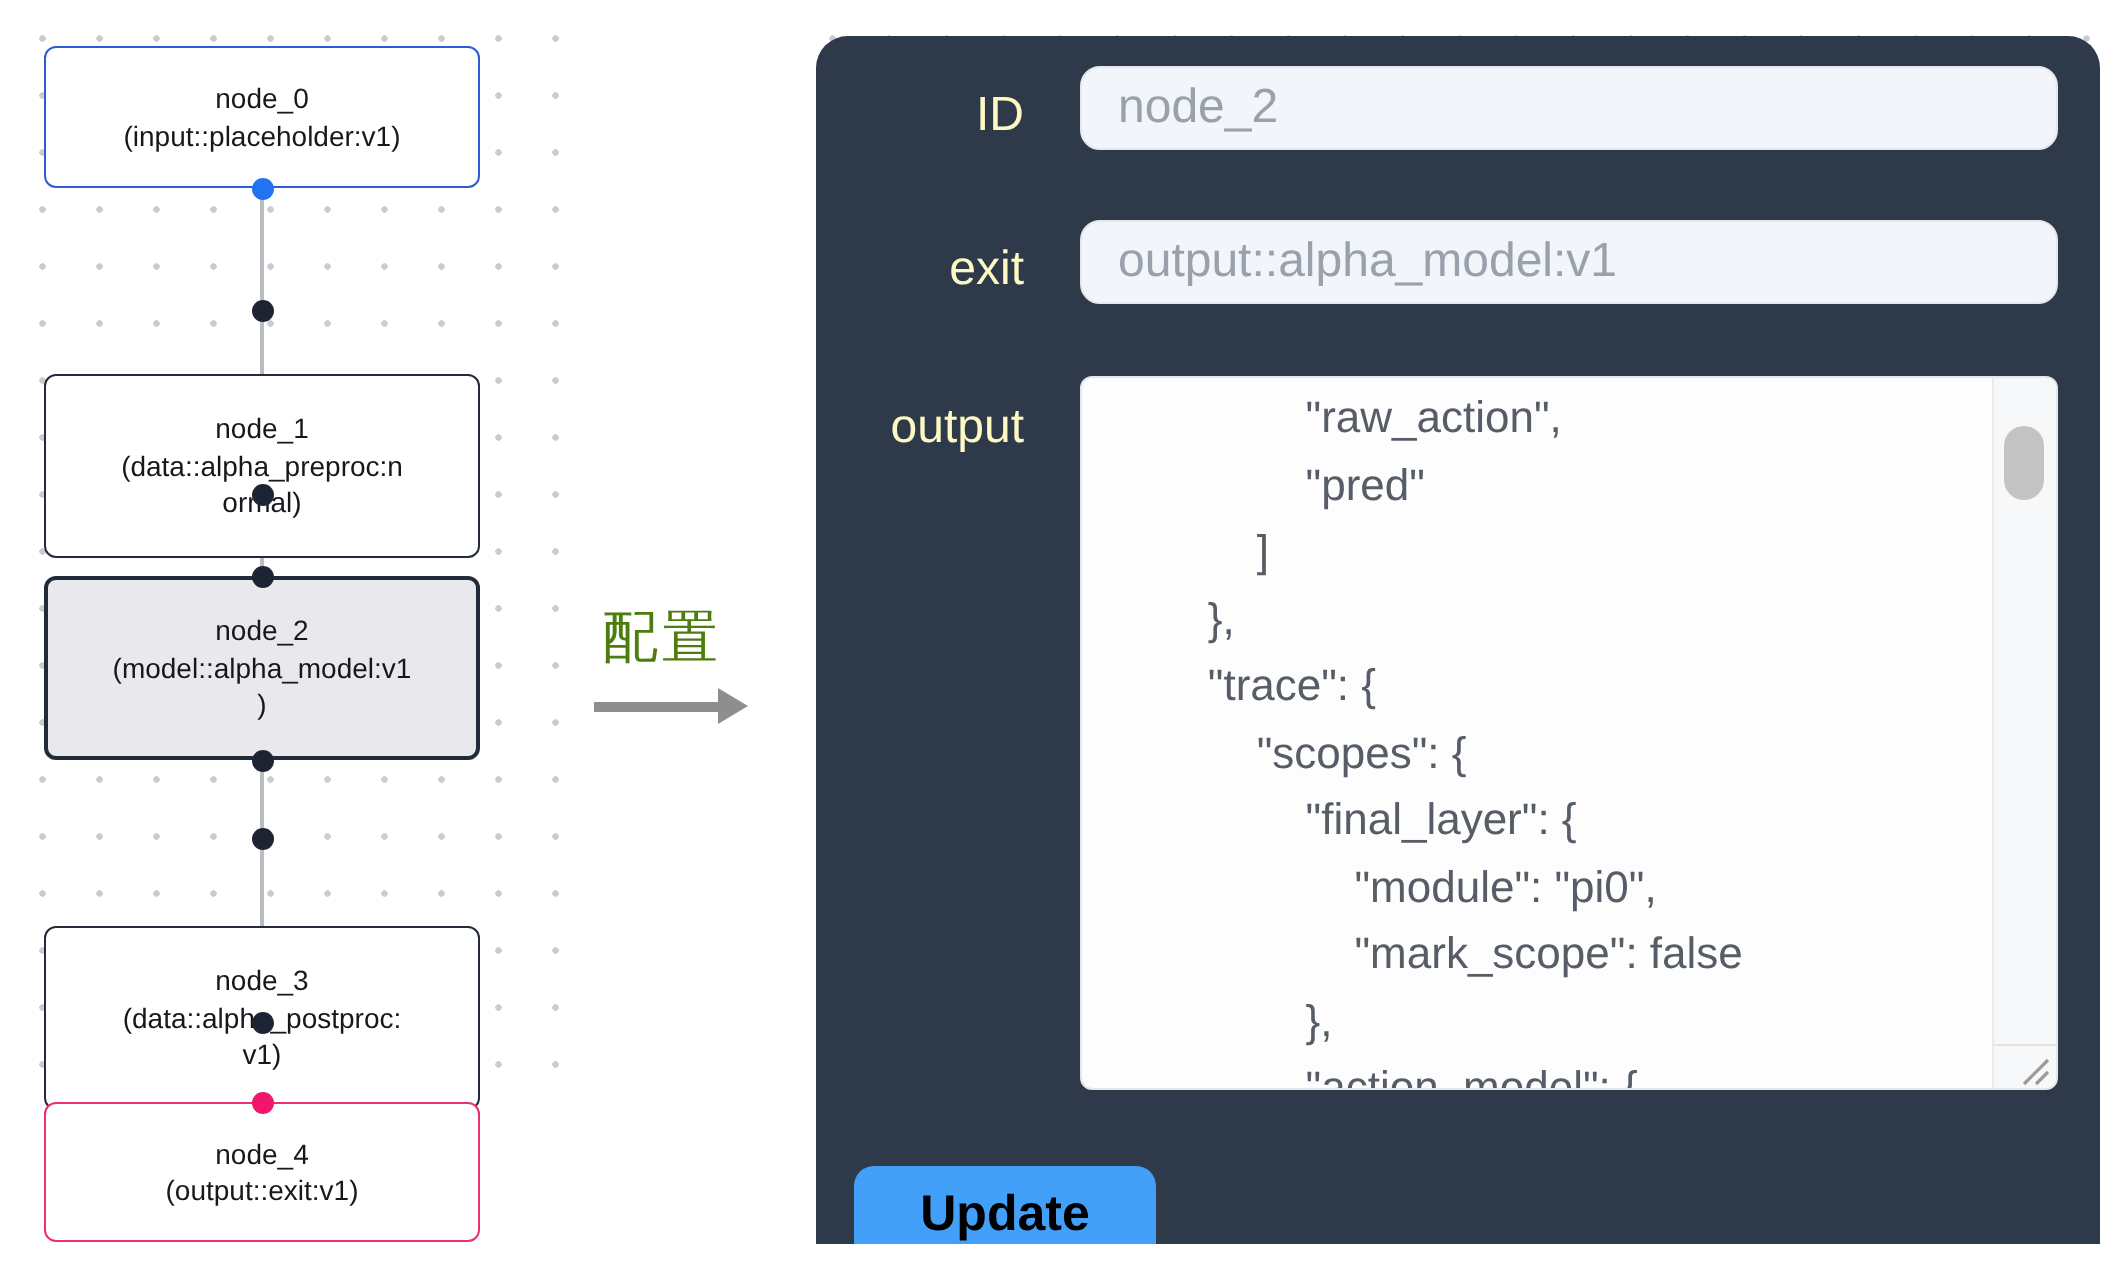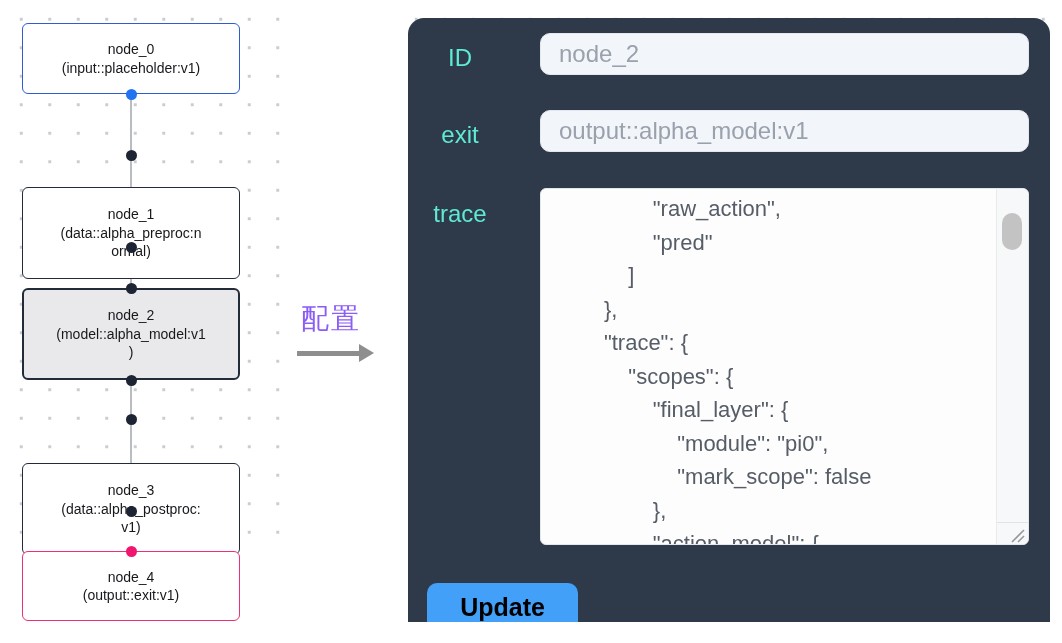--- a/index.html
+++ b/index.html
@@ -31,33 +31,33 @@
   }
   .node.selected { border-width:2px; }
   .n0 { top:23px;  height:71px; }
   .n1 { top:155px; height:92px;margin-top:32px; }
   .n2 { top:288px; height:92px; }
   .n3 { top:419px; height:92px;margin-top:44px; }
   .n4 { top:551px; height:70px; }
 
   
   .annot { position:absolute; left:288px; top:300px; width:100px; }
-  .annot .txt { font-size:28px; color:#8b5cf6; text-align:center; width:86px; letter-spacing:2px; }
+  .annot .txt { font-size:28px; color:#4d7c0f; text-align:center; width:86px; letter-spacing:2px; }
   .annot .arrow { position:relative; margin-top:6px; height:18px; }
   .annot .arrow .shaft { position:absolute; left:9px; top:7px; width:64px; height:5px; }
   .annot .arrow .head  { position:absolute; left:71px; top:0; width:0; height:0;
     border-top:9.5px solid transparent; border-bottom:9.5px solid transparent; border-left:15px solid #8e8e8e; }
 
   
   .panel {
     position:absolute; left:408px; top:18px; width:642px; height:604px;
     background:#2e3a4a; border-radius:16px 16px 0 0; overflow:hidden;
   }
-  .plabel { position:absolute; left:0; width:104px; text-align:center;
-            color:#5eead4; font-size:24px; }
+  .plabel { position:absolute; left:0; width:104px; text-align:right;
+            color:#fef9c3; font-size:24px; }
   .pinput {
     position:absolute; left:132px; width:489px; height:42px;
     background:#f2f5f9; border:1px solid #e3e7ee; border-radius:10px;
     color:#99a1ac; font-size:24px; line-height:40px; padding-left:18px;
     white-space:nowrap; overflow:hidden;
   }
   .cfg-box {
     position:absolute; left:132px; top:170px; width:489px; height:357px;
     background:#fdfdfe; border:1px solid #e3e6ea; border-radius:6px; overflow:hidden;
   }
@@ -123,21 +123,21 @@
   <div class="canvas right"></div>
 
   <div class="panel" style="background-color: rgb(46, 58, 74);">
 
     <div class="plabel" style="top:26px">ID</div>
     <div class="pinput" style="top:15px">node_2</div>
 
     <div class="plabel" style="top:103px">exit</div>
     <div class="pinput" style="top:92px">output::alpha_model:v1</div>
 
-    <div class="plabel" style="top:182px">trace</div>
+    <div class="plabel" style="top:182px">output</div>
 
     <div class="cfg-box">
       <div class="cfg-text">                "raw_action",
                 "pred"
             ]
         },
         "trace": {
             "scopes": {
                 "final_layer": {
                     "module": "pi0",

